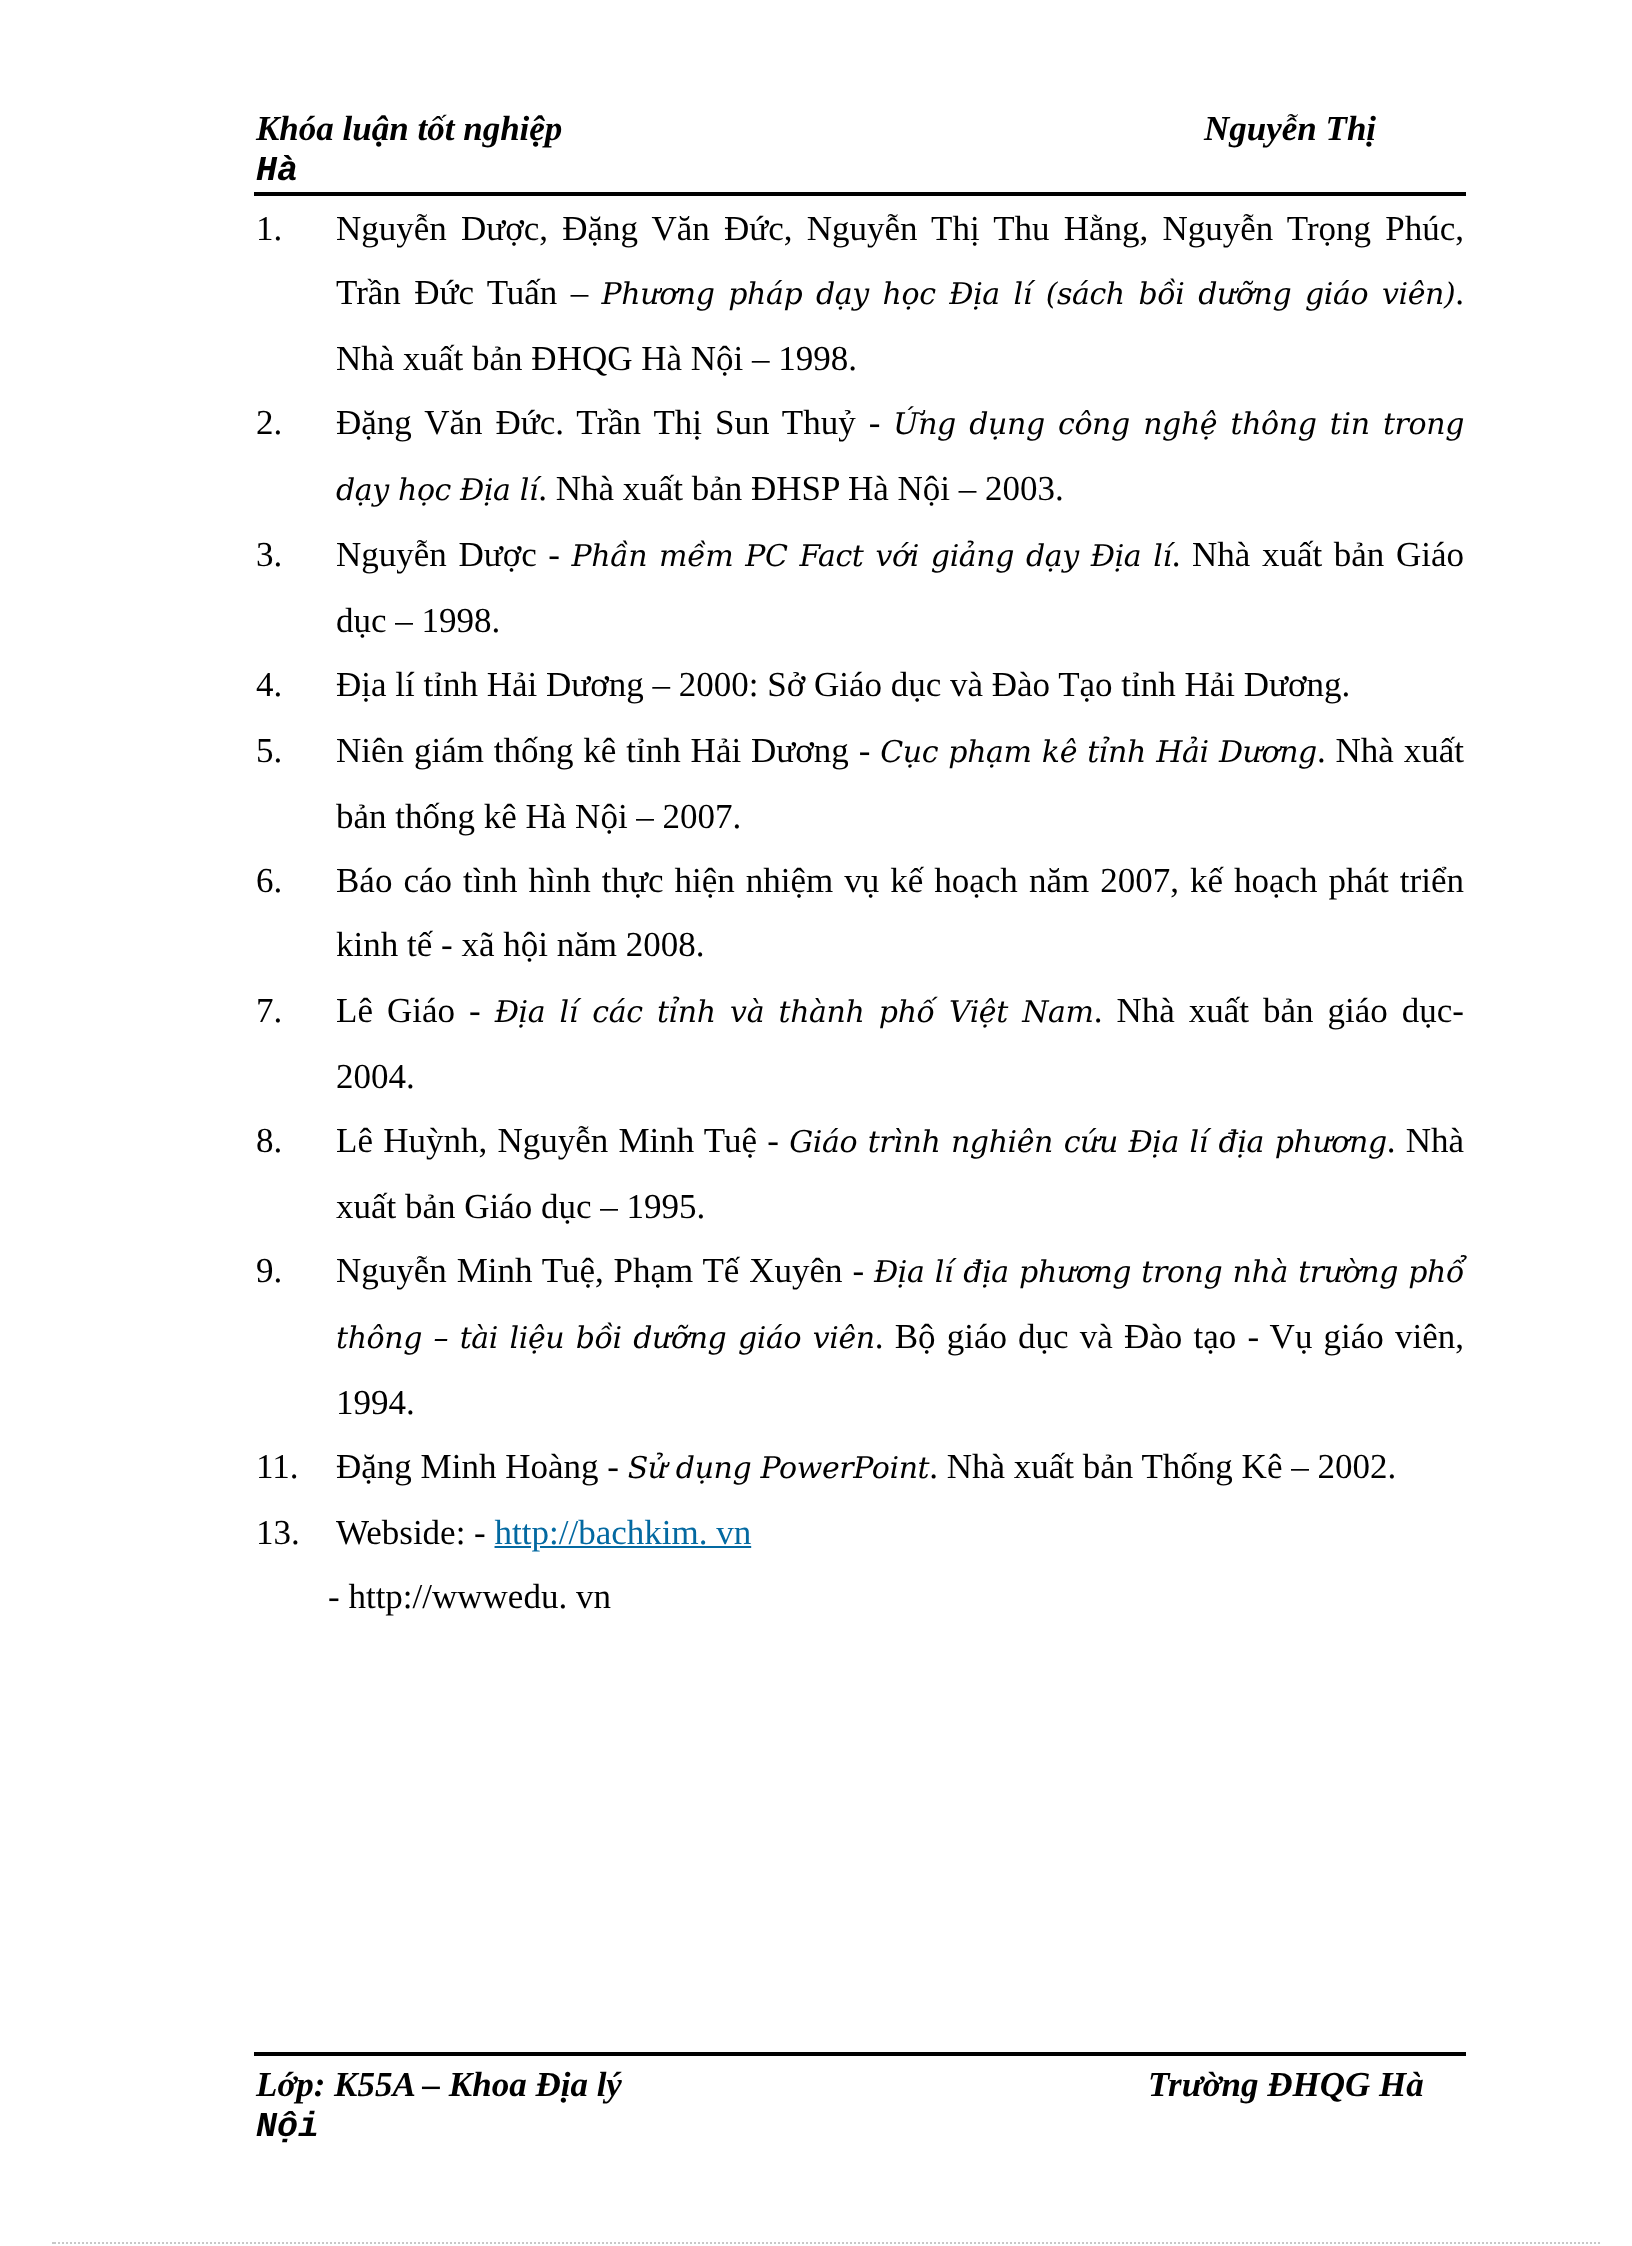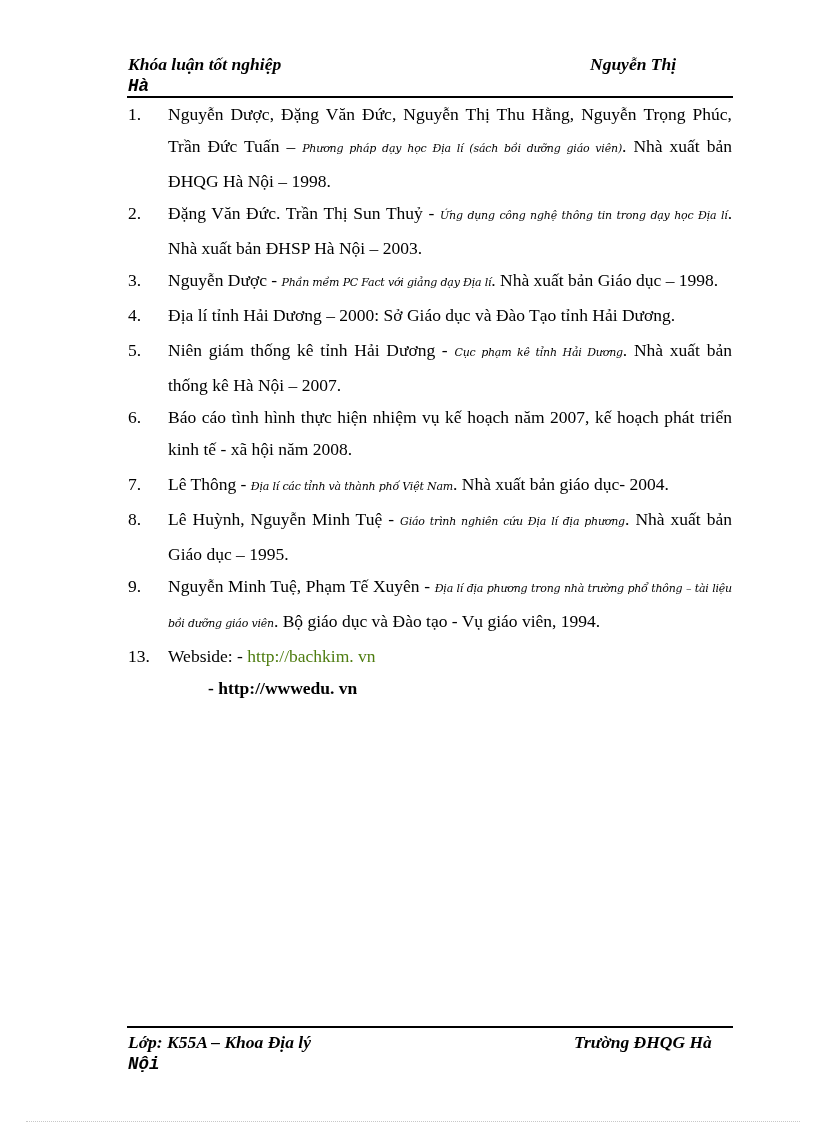--- a/index.html
+++ b/index.html
@@ -3,32 +3,32 @@
 <meta charset="utf-8">
 <style>
   html, body { margin: 0; padding: 0; background: #ffffff; }
   body { width: 816px; height: 1123px; position: relative; overflow: hidden;
          font-family: "Liberation Serif", serif; color: #000; }
   .page { position: absolute; left: 0; top: 0; width: 816px; height: 1123px; }
   .hdr { position: absolute; left: 128px; width: 605px; font-weight: bold; font-style: italic;
          font-size: 17.5px; line-height: 22px; }
   .hdr-top { top: 53px; }
   .hdr .left { position: absolute; left: 0; top: 0; }
-  .hdr .right { position: absolute; left: 462px; top: 0; }
+  .hdr .right { position: absolute; left: 474px; top: 0; }
   .hdr .wrap { position: absolute; left: 0; top: 22px; font-family: Liberation Mono, monospace; }
   .rule { position: absolute; left: 127px; width: 606px; height: 2px; background: #000; }
   .rule-top { top: 96px; }
   .rule-bottom { top: 1026px; }
   .list { position: absolute; left: 128px; top: 98px; width: 604px; }
   .ref { position: relative; font-size: 17.5px; line-height: 32px; }
   .ref .num { position: absolute; left: 0; top: 0; width: 40px; }
   .ref .body { margin-left: 40px; text-align: justify; }
-  .ref .body i { font-family: "DejaVu Serif", serif; font-size: 11px; letter-spacing: -0.2px; }
-  .link { color: #4d7c0f; }
-  .sub { margin-left: 80px; font-weight: bold; }
+  .ref .body i { font-family: "DejaVu Serif", serif; font-size: 15px; letter-spacing: -0.2px; }
+  .link { color: #0369a1; text-decoration: underline; }
+  .sub { margin-left: 36px; }
   .ftr { top: 1031px; }
   .ftr .right { left: 446px; }
   .dotted { position: absolute; left: 26px; right: 16px; top: 1121px; border-top: 1px dotted #c8c8c8; }
 </style>
 </head>
 <body>
 
 <div class="page">
 
   <div class="hdr hdr-top">
@@ -58,29 +58,33 @@
     <div class="ref">
       <span class="num">5.</span>
       <div class="body"><span>Niên giám thống kê tỉnh Hải Dương - </span><i>Cục phạm kê tỉnh Hải Dương</i><span>. Nhà xuất bản thống kê Hà Nội – 2007.</span></div>
     </div>
     <div class="ref">
       <span class="num">6.</span>
       <div class="body"><span>Báo cáo tình hình thực hiện nhiệm vụ kế hoạch năm 2007, kế hoạch phát triển kinh tế - xã hội năm 2008.</span><i></i><span></span></div>
     </div>
     <div class="ref">
       <span class="num">7.</span>
-      <div class="body"><span>Lê Thông - </span><i>Địa lí các tỉnh và thành phố Việt Nam</i><span>. Nhà xuất bản giáo dục- 2004.</span></div>
+      <div class="body"><span>Lê Giáo - </span><i>Địa lí các tỉnh và thành phố Việt Nam</i><span>. Nhà xuất bản giáo dục- 2004.</span></div>
     </div>
     <div class="ref">
       <span class="num">8.</span>
       <div class="body"><span>Lê Huỳnh, Nguyễn Minh Tuệ - </span><i>Giáo trình nghiên cứu Địa lí địa phương</i><span>. Nhà xuất bản Giáo dục – 1995.</span></div>
     </div>
     <div class="ref">
       <span class="num">9.</span>
       <div class="body"><span> Nguyễn Minh Tuệ, Phạm Tế Xuyên - </span><i>Địa lí địa phương trong nhà trường phổ thông – tài liệu bồi dưỡng giáo viên</i><span>. Bộ giáo dục và Đào tạo - Vụ giáo viên, 1994.</span></div>
+    </div>
+    <div class="ref">
+      <span class="num">11.</span>
+      <div class="body"><span>Đặng Minh Hoàng - </span><i>Sử dụng PowerPoint</i><span>. Nhà xuất bản Thống Kê – 2002.</span></div>
     </div>
     <div class="ref">
       <span class="num">13.</span>
       <div class="body"><span>Webside: - </span><span class="link">http://bachkim. vn</span></div>
       <div class="sub">- http://wwwedu. vn</div>
     </div>
   </div>
 
   <div class="rule rule-bottom"></div>
   <div class="hdr ftr">

